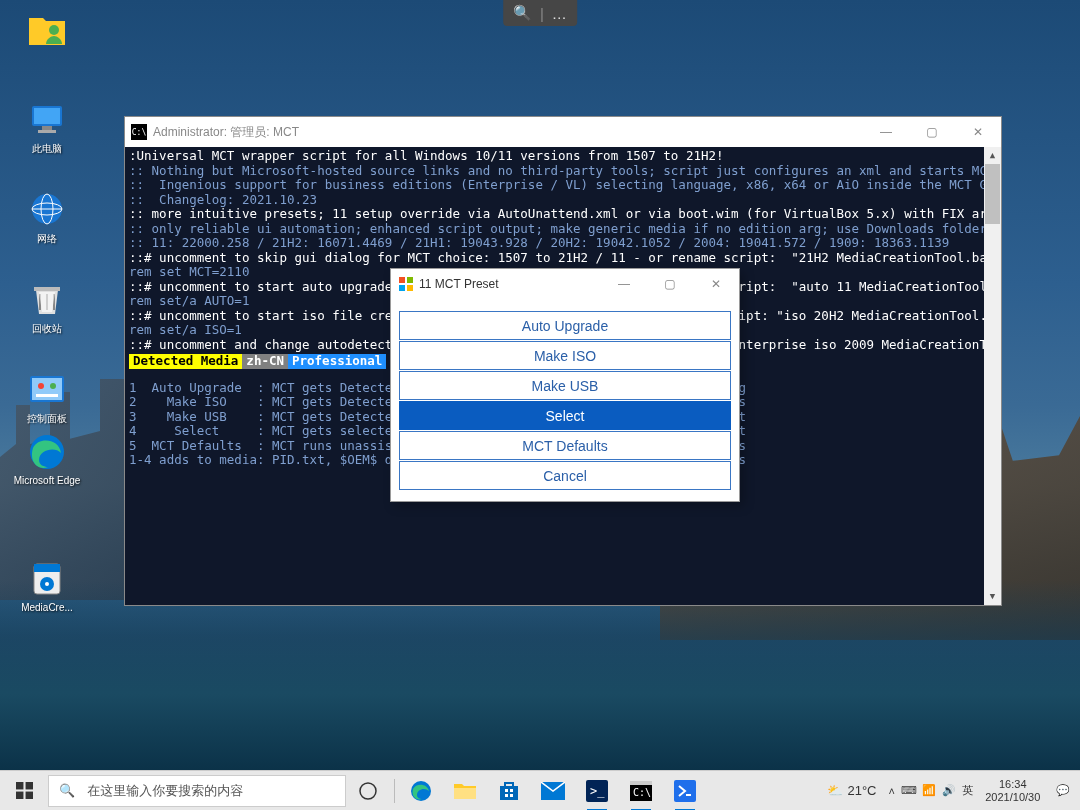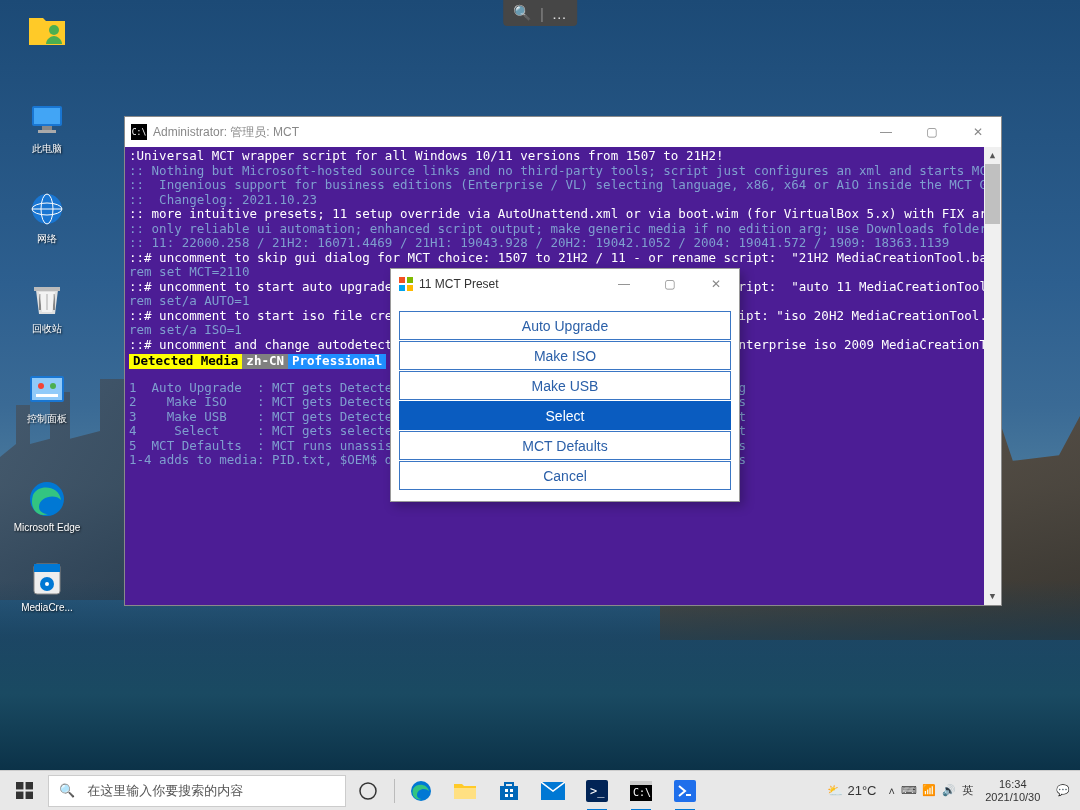--- a/index.html
+++ b/index.html
@@ -35,21 +35,21 @@
     display: flex; flex-direction: column;
   }
   .console-title {
     height: 30px; background: #fff; display: flex; align-items: center;
     color: #888; font-size: 12px; padding-left: 6px;
   }
   .console-title .cmd-ic { width: 16px; height: 16px; background:#000; margin-right:6px; display:inline-flex; align-items:center; justify-content:center; color:#fff; font-size:8px; font-family:monospace;}
   .console-title .spacer { flex: 1; }
   .win-btn { width: 46px; height: 30px; display:flex; align-items:center; justify-content:center; color:#888; font-size:12px; }
   .console-body {
-    flex: 1; background: #4c1d95; color: #d0d0d0;
+    flex: 1; background: #0f172a; color: #d0d0d0;
     font-family: Consolas, monospace; font-size: 12.5px; line-height: 14.5px;
     padding: 2px 4px; position: relative; overflow: hidden;
   }
   .console-body .line { white-space: pre; }
   .gray { color: #7f9fcf; }
   .white { color: #fff; }
   .scrollbar { position:absolute; right:0; top:0; bottom:0; width:17px; background:#f0f0f0; }
   .scrollbar .arrow { height:17px; display:flex; align-items:center; justify-content:center; color:#555; font-size:9px;}
   .scrollbar .thumb { position:absolute; top:17px; left:1px; right:1px; height:60px; background:#c0c0c0; }
   
@@ -178,21 +178,21 @@
         <svg width="42" height="42" viewBox="0 0 42 42">
           <rect x="4" y="8" width="34" height="26" rx="2" fill="#1976d2"></rect>
           <rect x="6" y="10" width="30" height="22" fill="#90caf9"></rect>
           <circle cx="15" cy="18" r="3" fill="#f44336"></circle>
           <circle cx="27" cy="18" r="3" fill="#4caf50"></circle>
           <rect x="10" y="26" width="22" height="3" fill="#fff"></rect>
         </svg>
       </div>
       <span class="lbl">控制面板</span>
     </div>
-    <div class="desktop-icon" style="left: 12px; top: 478px;">
+    <div class="desktop-icon" style="left: 12px; top: 431px;">
       <div class="ic">
         <svg width="42" height="42" viewBox="0 0 42 42">
           <circle cx="21" cy="21" r="17" fill="#0078d4"></circle>
           <path d="M7 17c5-11 26-10 28 5-6-7-22-3-22 7 0 5 5 7 9 7C11 40 3 30 7 17z" fill="#33c481"></path>
         </svg>
       </div>
       <span class="lbl">Microsoft Edge</span>
     </div>
     <div class="desktop-icon" style="left: 12px; top: 558px;">
       <div class="ic">

